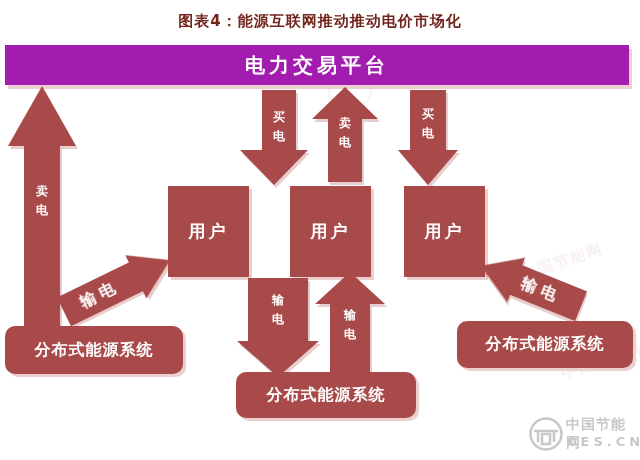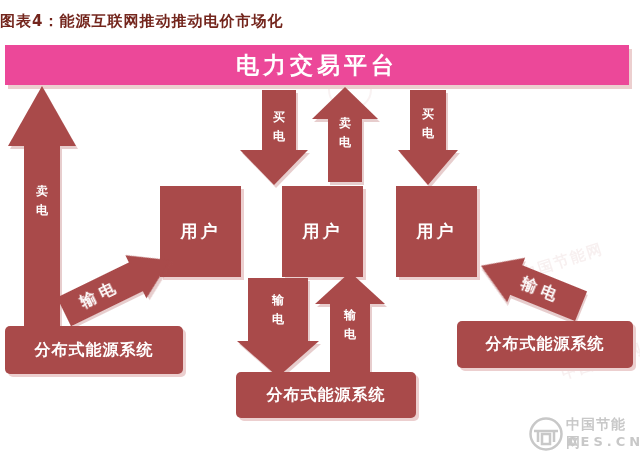--- a/index.html
+++ b/index.html
@@ -4,37 +4,37 @@
 <style>
   * { margin:0; padding:0; box-sizing:border-box; }
   html,body { background:#ffffff; }
   #stage {
     position:relative; width:640px; height:460px; overflow:hidden;
     background:#ffffff;
     font-family:"DejaVu Sans", sans-serif;
   }
   .title {
     position:absolute; left:0; top:12px; width:640px;
-    font-size:15px; font-weight:bold; color:#73251c;
+    text-align:center; font-size:15px; font-weight:bold; color:#73251c;
     letter-spacing:1px;
   }
   .platform {
     position:absolute; left:5px; top:45px; width:624px; height:40px;
-    background:#ec4899; box-shadow:3px 4px 0 #eccfcf;
-    color:#ffffff; font-weight:bold; font-size:23px; letter-spacing:4px;
+    background:#a21caf; box-shadow:3px 4px 0 #eccfcf;
+    color:#ffffff; font-weight:bold; font-size:20px; letter-spacing:4px;
     text-align:center; line-height:40px;
   }
   .ubox {
     position:absolute; top:186px; width:81px; height:91px;
     background:#a94a4a; box-shadow:3px 3px 0 #eccfcf;
     color:#ffffff; font-weight:bold; font-size:17px; letter-spacing:3px;
-    display:flex; align-items:center; justify-content:center;
+    display:flex; align-items:center; justify-content:center;margin-left:8px;
   }
   .dbox {
-    position:absolute; background:#a94a4a; border-radius:5px;
+    position:absolute; background:#a94a4a; border-radius:10px;
     box-shadow:3px 3px 0 #eccfcf;
     color:#ffffff; font-weight:bold; font-size:16px; letter-spacing:1px;
     display:flex; align-items:center; justify-content:center;
   }
   .arrow { position:absolute; filter:drop-shadow(2px 3px 0 rgba(169,74,74,.28)); }
   .shaft { position:absolute; background:#a94a4a; }
   .tri   { position:absolute; width:0; height:0; }
   .vtext {
     position:absolute; width:20px; word-break:break-all;
     text-align:center; line-height:1.55;

